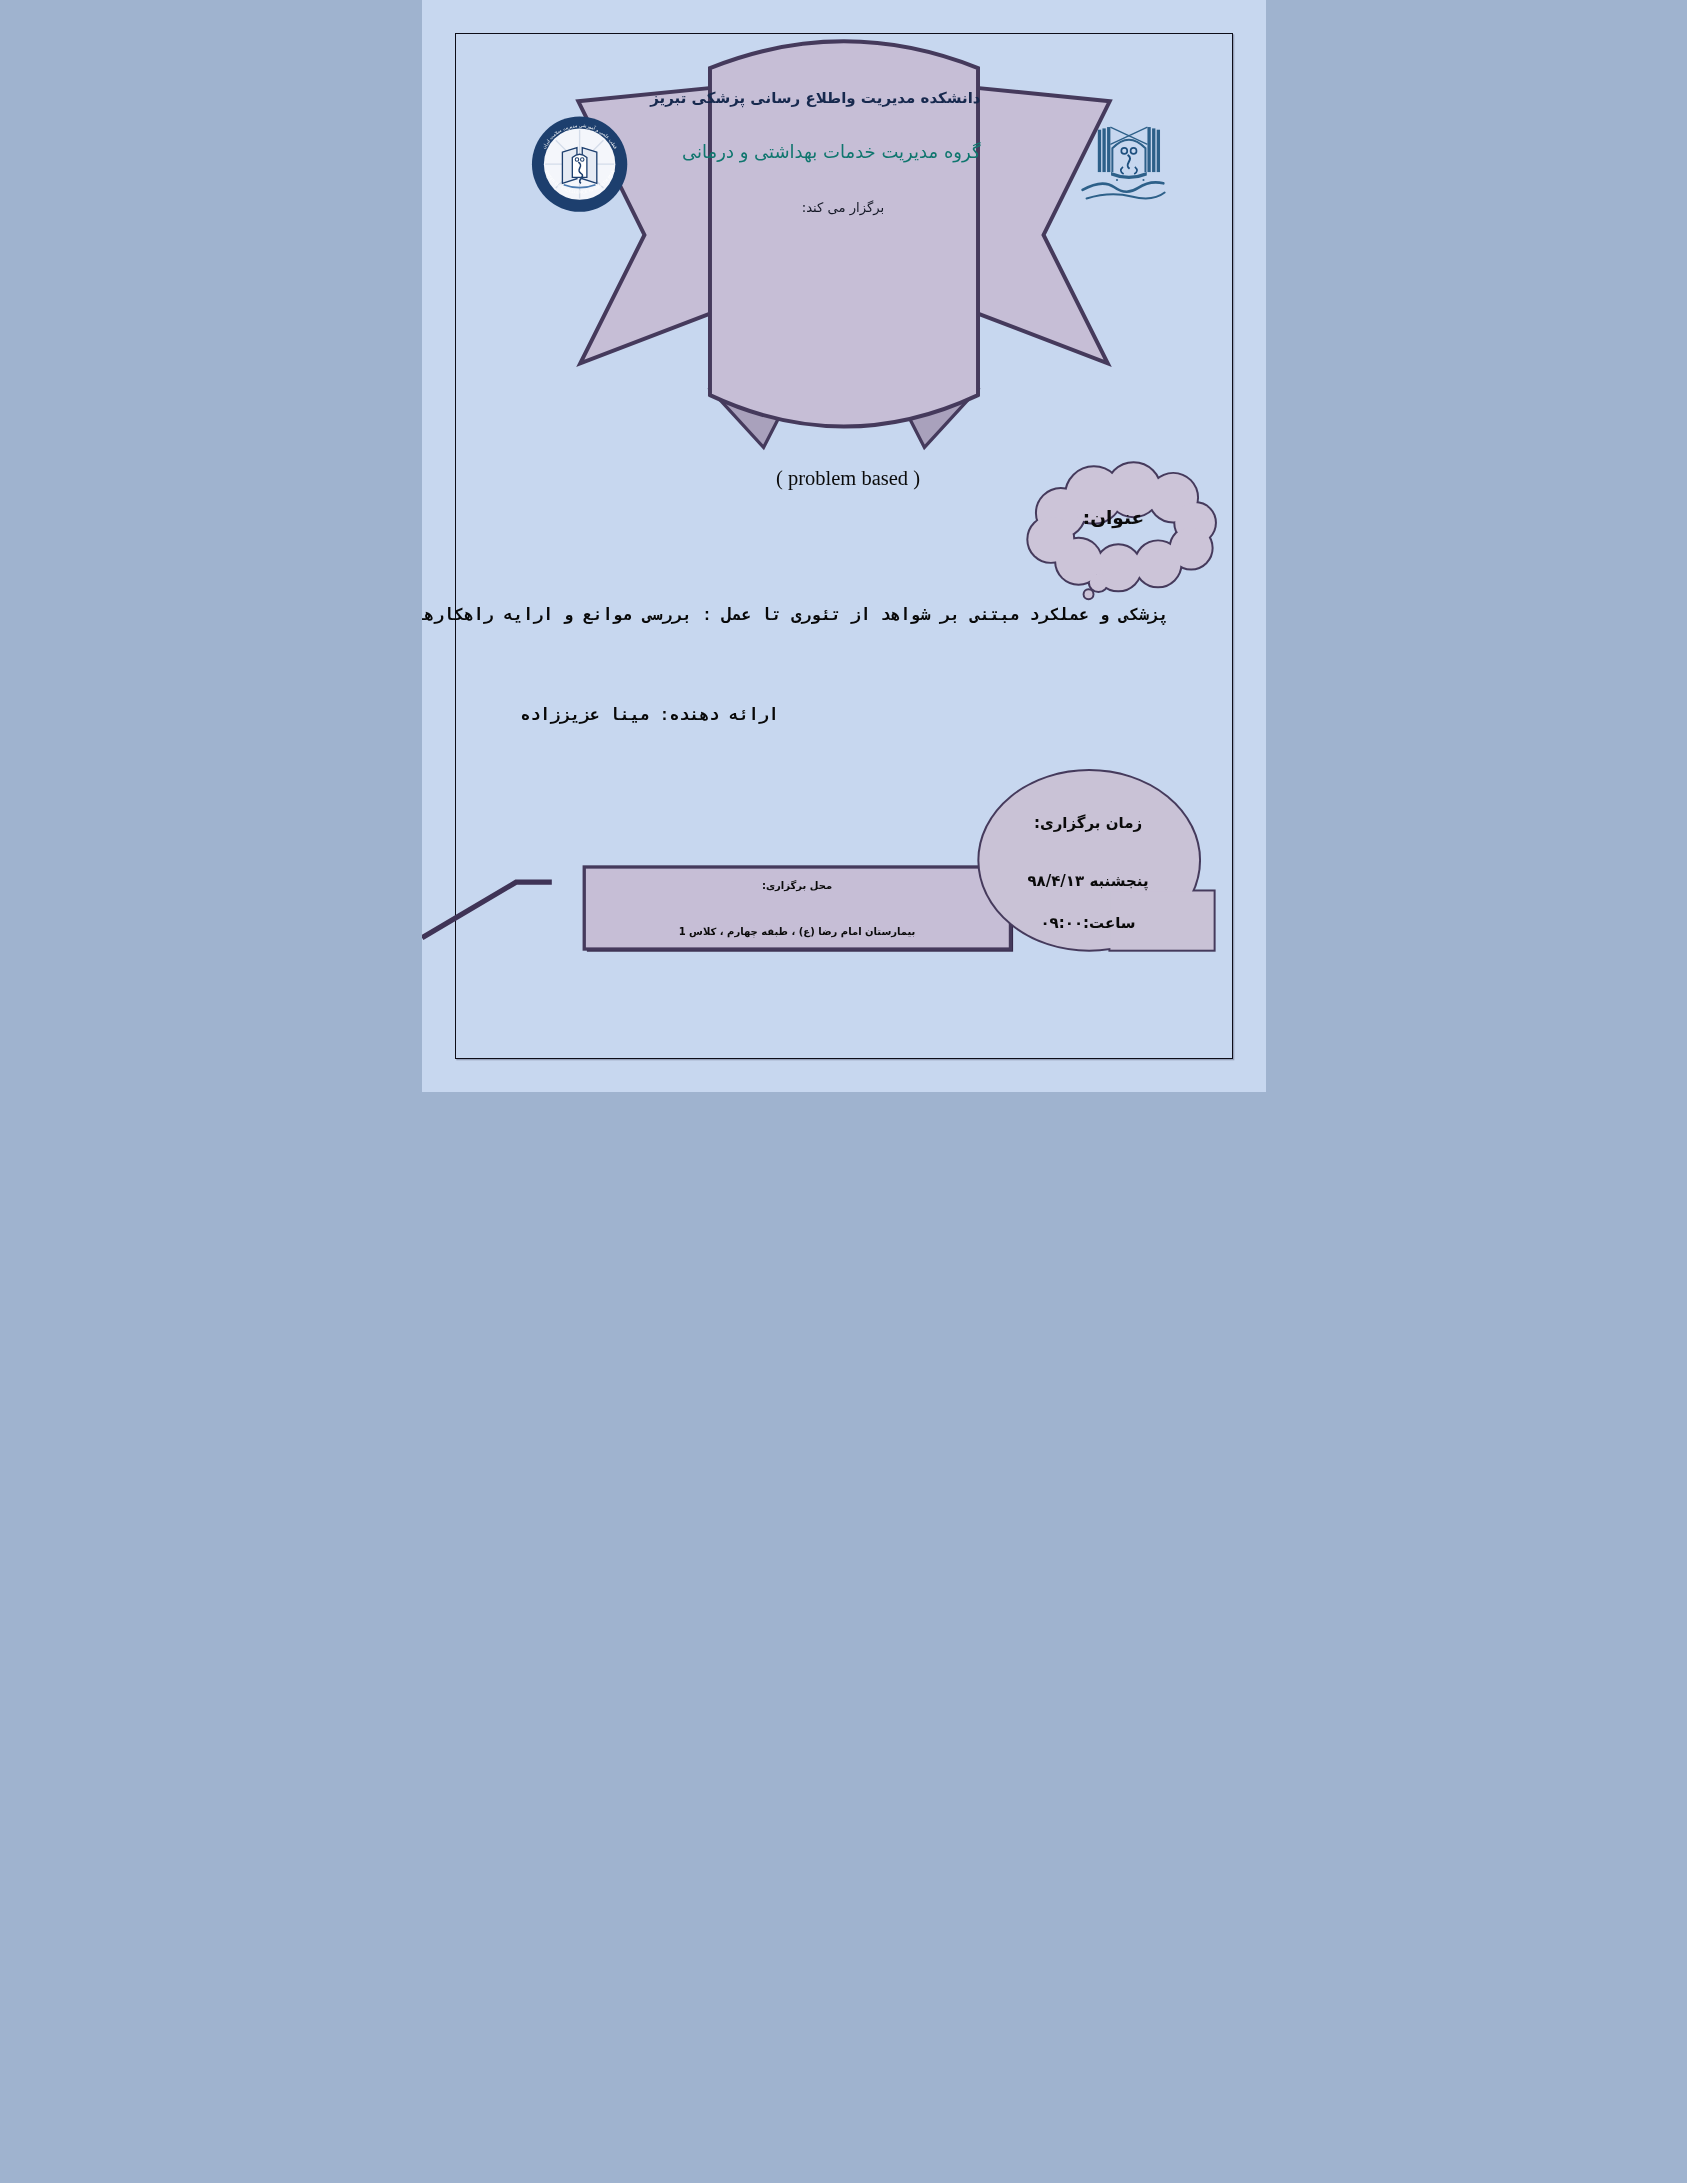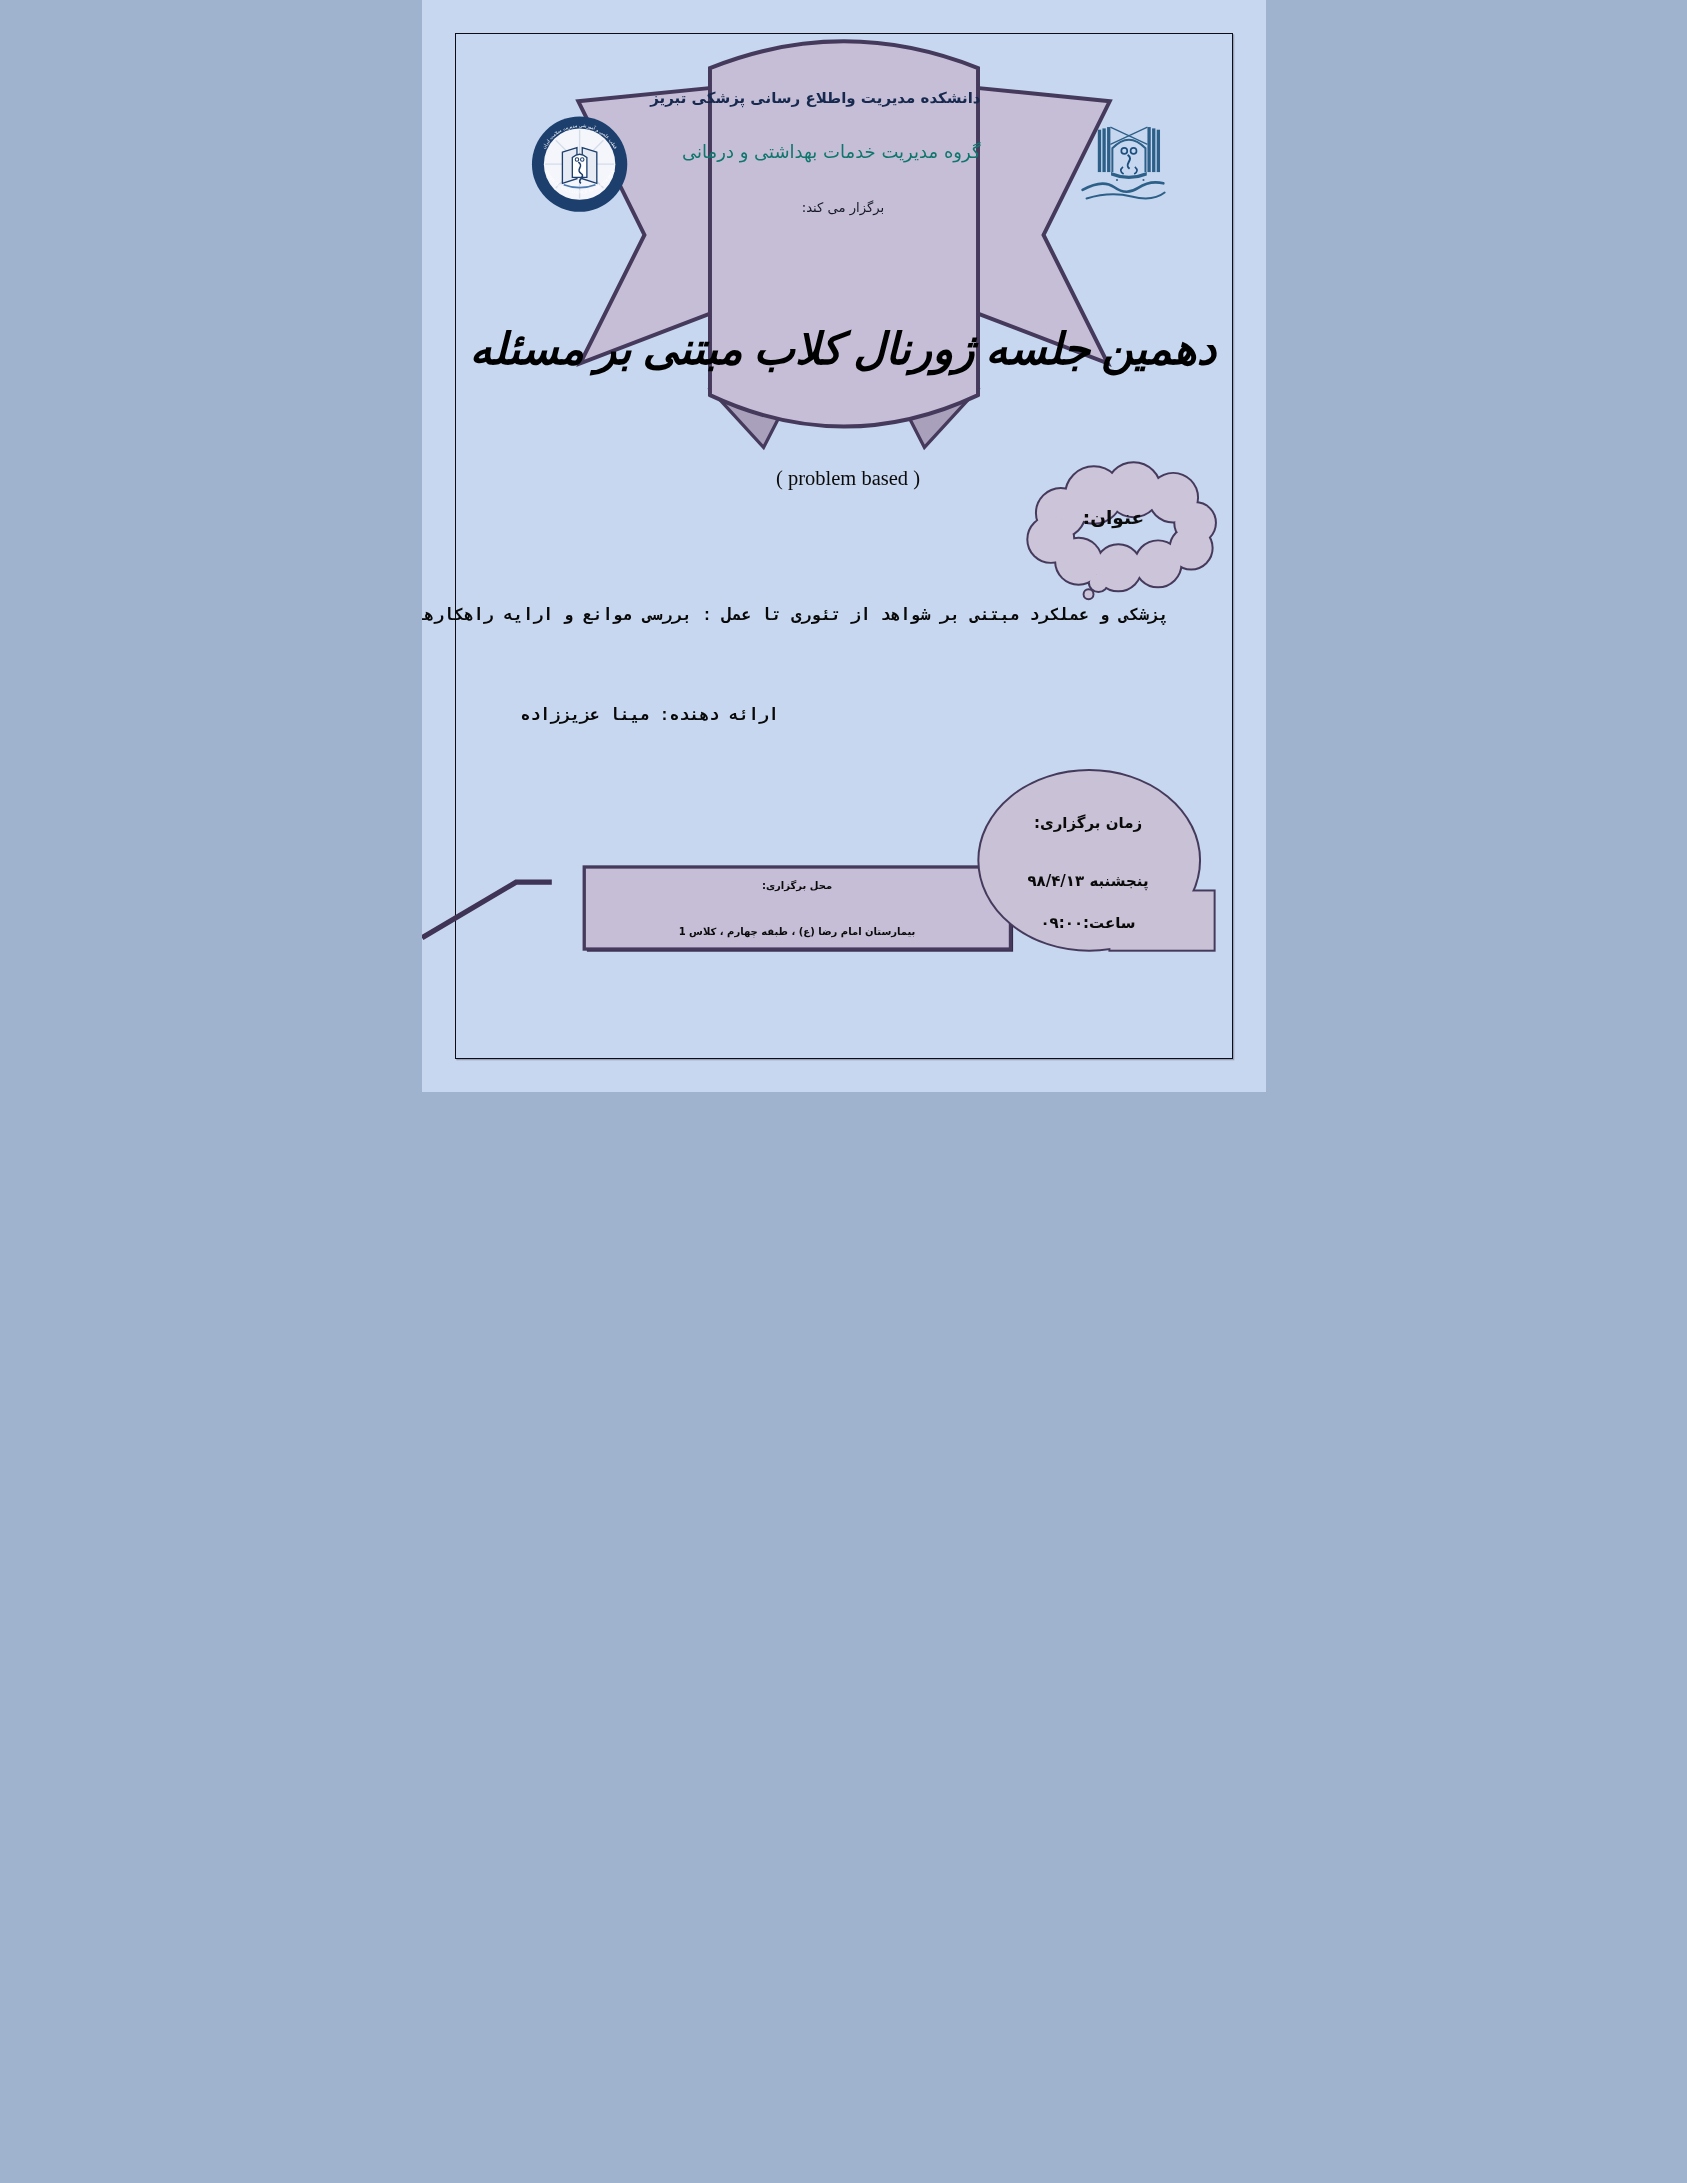--- a/index.html
+++ b/index.html
@@ -150,21 +150,20 @@
       </g>
     </g>
 
     <path d="M0,1417 L142,1333 L196,1333" fill="none" stroke="#3f3356" stroke-width="8"></path>
   </svg>
 
   <div class="t banner-l1 center rtl">دانشکده مدیریت واطلاع رسانی پزشکی تبریز</div>
   <div class="t banner-l2 center rtl">گروه مدیریت خدمات بهداشتی و درمانی</div>
   <div class="t banner-l3 center rtl">برگزار می کند:</div>
 
-  <div class="t calli center rtl">دهمین جلسه ژورنال کلاب مبتنی بر مسئله</div>
   <div class="t latin center">( problem based )</div>
 
   <div class="t cloudlbl center rtl">عنوان:</div>
 
   <div class="t body-line rtl">پزشکی و عملکرد مبتنی بر شواهد از تئوری تا عمل : بررسی موانع و ارایه راهکارها</div>
   <div class="t body-line body-pres rtl">ارائه دهنده: مینا عزیززاده</div>
 
   <div class="t sched sched-h center rtl">زمان برگزاری:</div>
   <div class="t sched sched-d center rtl">پنجشنبه ۹۸/۴/۱۳</div>
   <div class="t sched sched-t center rtl">ساعت:۰۹:۰۰</div>

